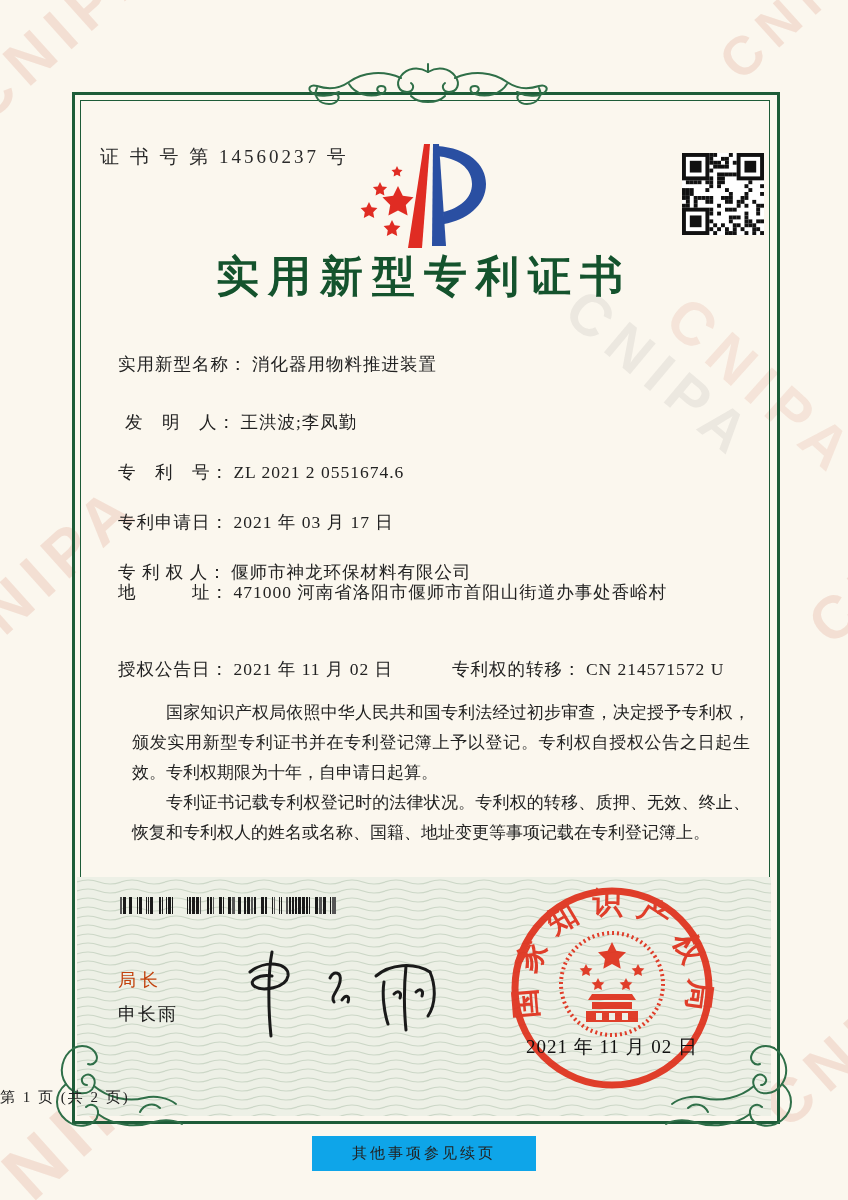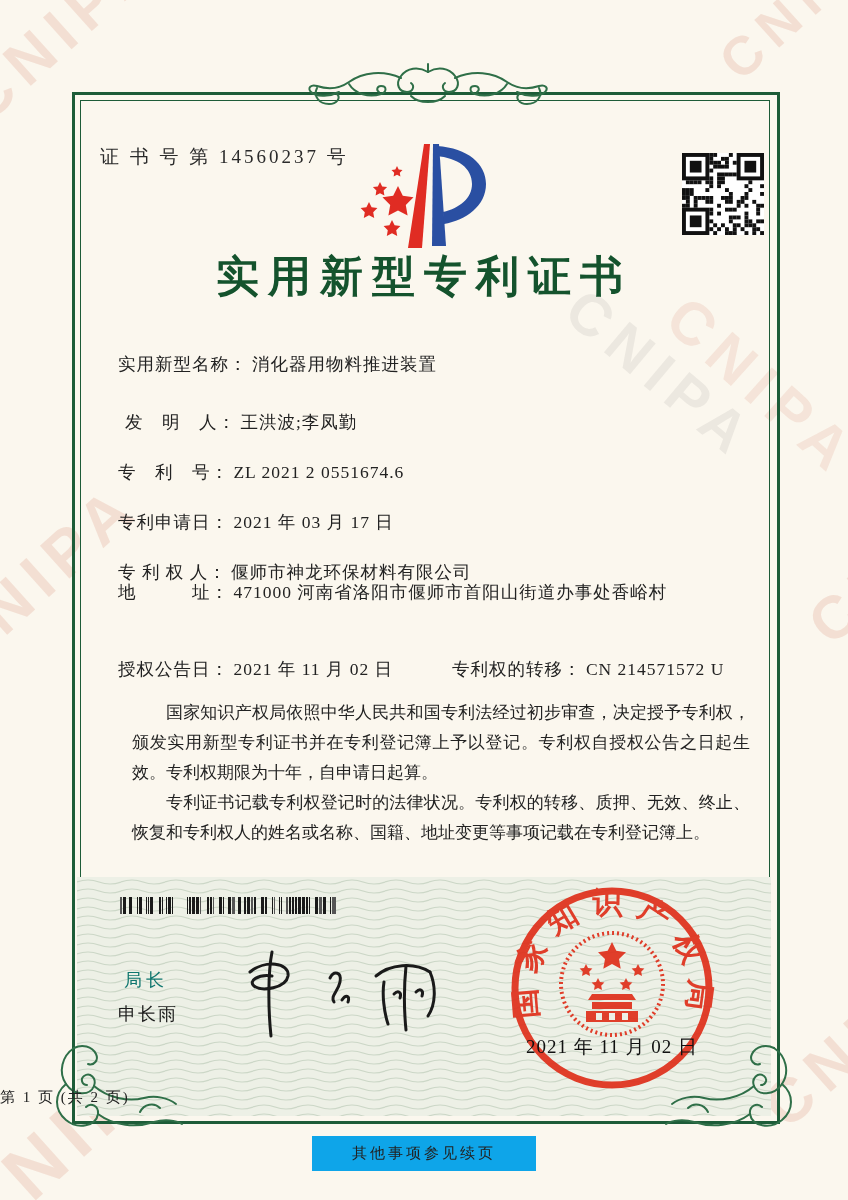--- a/index.html
+++ b/index.html
@@ -35,21 +35,21 @@
       line-height:30px;color:#222;text-align:justify;margin-left:16px;}
   #body-text p{margin:0;text-indent:2em;}
 
   
   #wave-band{position:absolute;left:77px;top:877px;width:694px;height:239px;}
 
   
   #barcode{position:absolute;left:120px;top:897px;width:216px;height:17px;}
 
   
-  #director-title{position:absolute;left:124px;top:968px;font-size:18px;color:#0f766e;letter-spacing:4px;
+  #director-title{position:absolute;left:118px;top:968px;font-size:18px;color:#c2410c;letter-spacing:4px;
       font-family:"Liberation Sans",sans-serif;}
   #director-name{position:absolute;left:118px;top:1002px;font-size:18px;color:#1a1a1a;letter-spacing:2px;
       font-family:Liberation Sans, sans-serif;}
   #signature{position:absolute;left:238px;top:938px;}
 
   
   #seal{position:absolute;left:508px;top:884px;width:208px;height:208px;}
   #seal-date{position:absolute;left:508px;top:1034px;width:208px;text-align:center;
       font-size:19px;color:#111;letter-spacing:1px;white-space:nowrap;}
 

